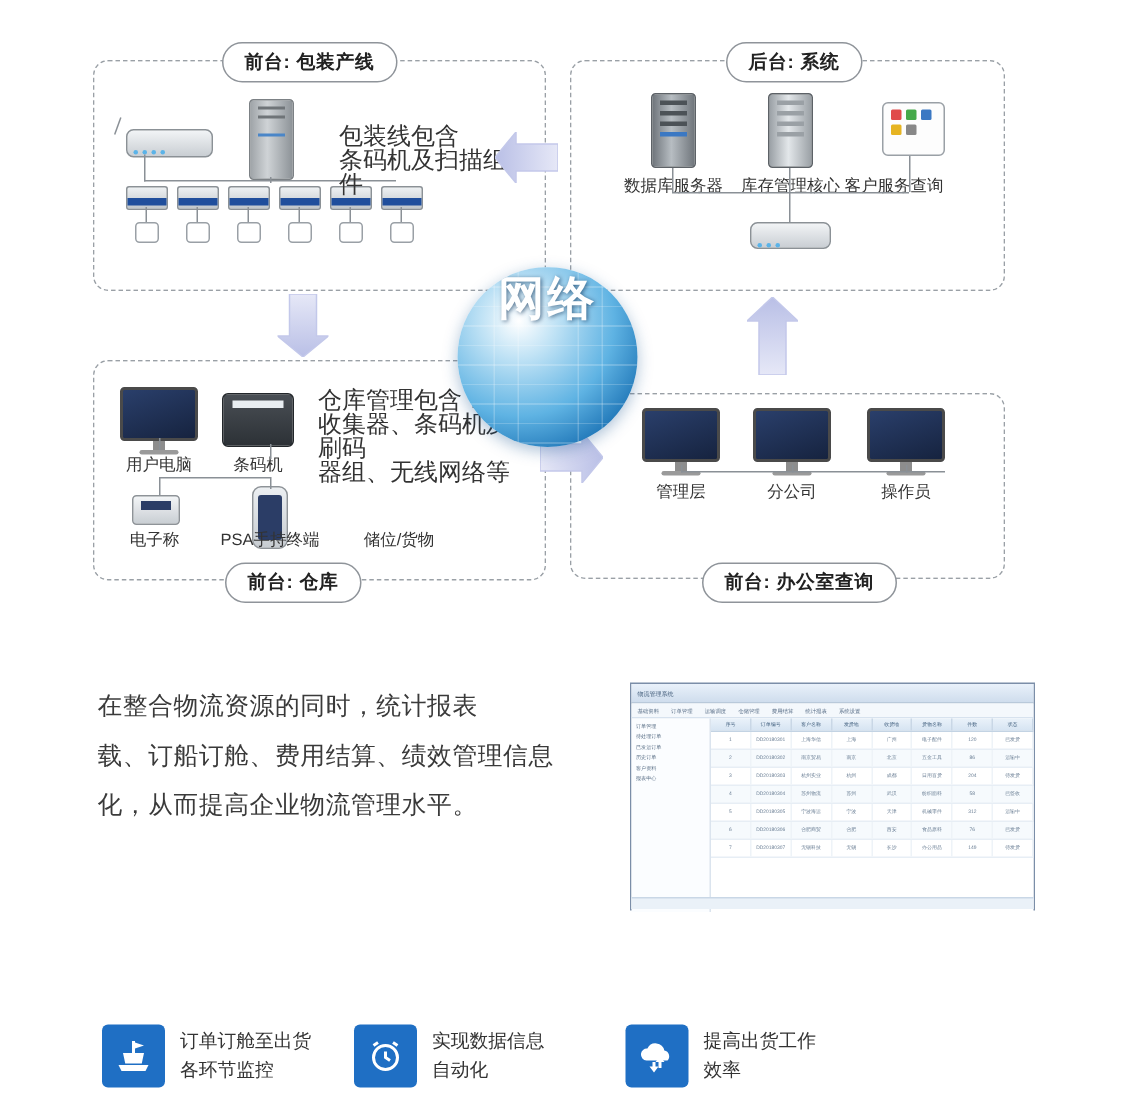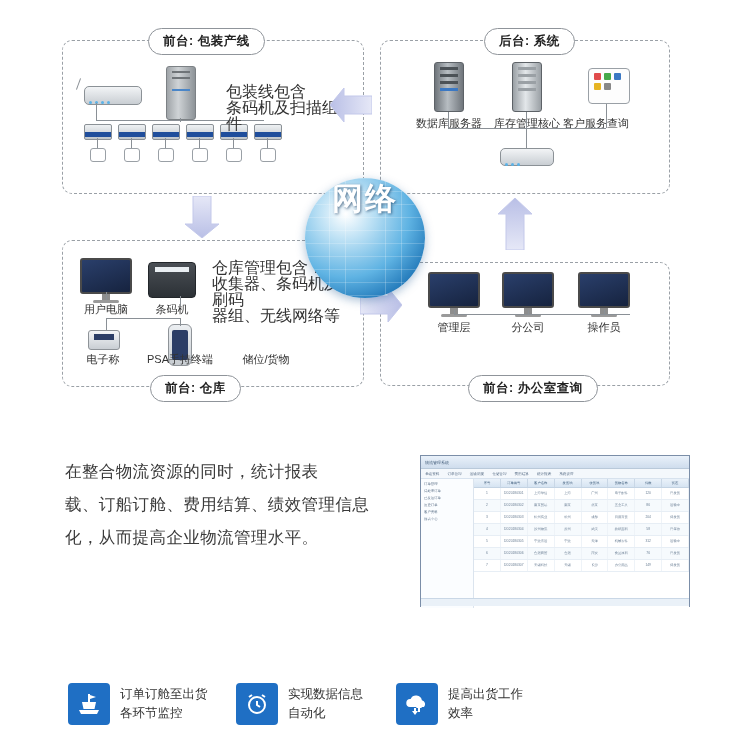--- a/index.html
+++ b/index.html
@@ -499,21 +499,21 @@
         <rect x="12" y="3" width="2" height="8"></rect>
         <path d="M14 4l6 2-6 2z"></path>
       </svg>
     </div>
     <div class="ftext">
       <div>订单订舱至出货</div>
       <div>各环节监控</div>
     </div>
   </div>
 
-  <div class="feature" style="left:396px;top:18px;">
+  <div class="feature" style="left:417px;top:18px;">
     <div class="ficon">
       <svg width="28" height="26" viewBox="0 0 28 26" fill="#ffffff">
         <path d="M7 16a4 4 0 0 1 .6-8 6 6 0 0 1 11.3 1.3A4 4 0 0 1 21 16z"></path>
         <path d="M11 17h2v4h-2zM12 24l-3-4h6z"></path>
         <path d="M15 21h2v-4h-2zM16 13l3 4h-6z"></path>
       </svg>
     </div>
     <div class="ftext">
       <div>提高出货工作</div>
       <div>效率</div>

